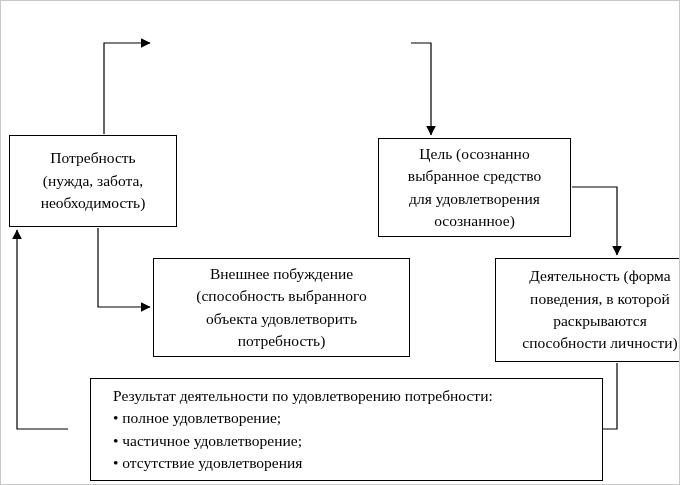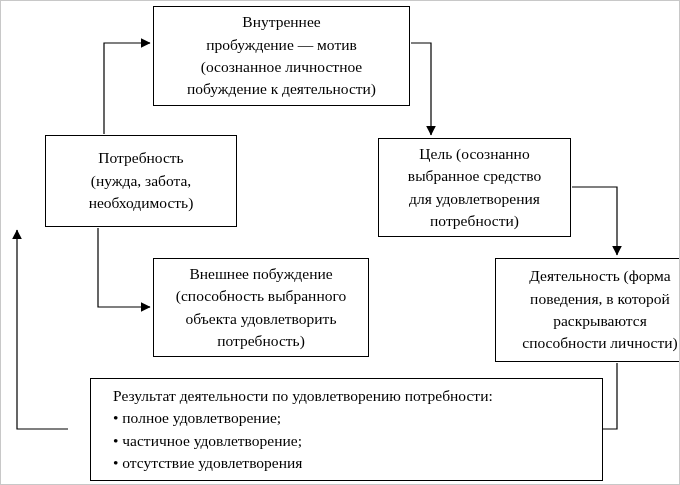--- a/index.html
+++ b/index.html
@@ -33,23 +33,23 @@
     white-space: pre-line;
     text-align: center;
     padding: 2px 4px;
   }
   .box.left-text .box-text {
     text-align: left;
     padding-left: 22px;
     padding-right: 10px;
   }
   #box-inner-motive   { left: 152px; top: 5px;   width: 257px; height: 100px; }
-  #box-need           { left: 8px;   top: 134px; width: 192px; height: 92px; margin-left: 36px;  }
+  #box-need           { left: 8px;   top: 134px; width: 168px; height: 92px;  }
   #box-goal           { left: 377px; top: 137px; width: 193px; height: 99px;  }
-  #box-external       { left: 152px; top: 257px; width: 216px; height: 99px;  }
+  #box-external       { left: 152px; top: 257px; width: 257px; height: 99px;  }
   #box-activity       { left: 462px; top: 257px; width: 210px; height: 104px; margin-left: 32px; }
   #box-result         { left: 68px;  top: 377px; width: 513px; height: 103px; margin-left: 21px; }
   .connectors {
     position: absolute;
     left: 0; top: 0;
     width: 680px;
     height: 485px;
     pointer-events: none;
   }
   .connectors polyline {
@@ -70,38 +70,32 @@
       </marker>
     </defs>
     <polyline points="103,133 103,42 149,42" marker-end="url(#arrow)"></polyline>
     <polyline points="410,42 430,42 430,134" marker-end="url(#arrow)"></polyline>
     <polyline points="97,227 97,306 149,306" marker-end="url(#arrow)"></polyline>
     <polyline points="571,186 616,186 616,254" marker-end="url(#arrow)"></polyline>
     <polyline points="616,362 616,428 584,428" marker-end="url(#arrow)"></polyline>
     <polyline points="67,428 16,428 16,229" marker-end="url(#arrow)"></polyline>
   </svg>
 
-  <div class="box" id="box-inner-motive">
-    <div class="box-text">Внутреннее
-пробуждение — мотив
-(осознанное личностное
-побуждение к деятельности)</div>
-  </div>
 
   <div class="box" id="box-need">
     <div class="box-text">Потребность
 (нужда, забота,
 необходимость)</div>
   </div>
 
   <div class="box" id="box-goal">
     <div class="box-text">Цель (осознанно
 выбранное средство
 для удовлетворения
-потребности)</div>
+осознанное)</div>
   </div>
 
   <div class="box" id="box-external">
     <div class="box-text">Внешнее побуждение
 (способность выбранного
 объекта удовлетворить
 потребность)</div>
   </div>
 
   <div class="box" id="box-activity">

